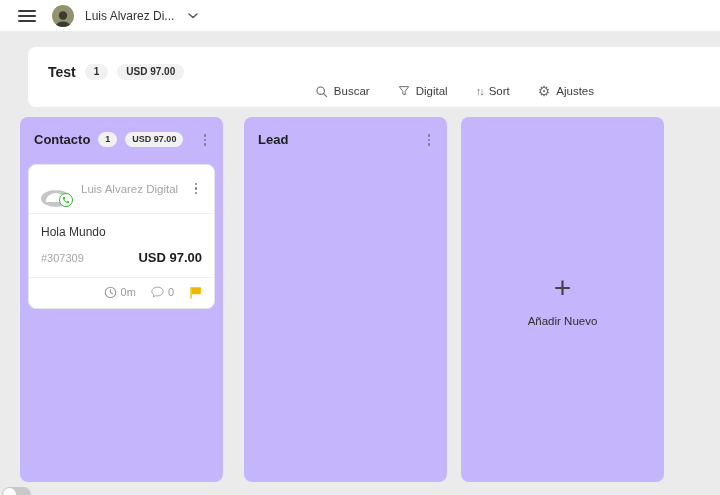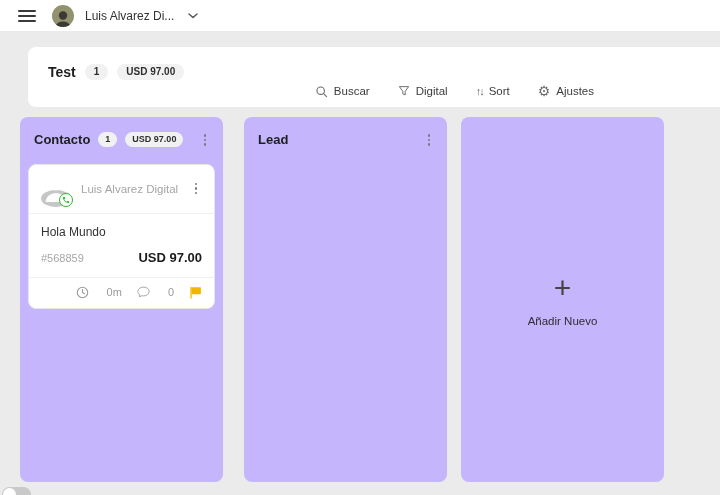--- a/index.html
+++ b/index.html
@@ -79,21 +79,21 @@
   }
   .lc-contact { margin-left:10px; font-size:11.5px; color:#a6a6a6; }
   .lc-title { padding:11px 12px 0; font-size:12px; color:#333; }
   .lc-price-row { display:flex; align-items:baseline; padding:11px 12px 12px; border-bottom:1px solid #f0f0f0; }
   .lc-id { font-size:11px; color:#a6a6a6; }
   .lc-price { margin-left:auto; font-size:13px; font-weight:bold; color:#1b1b1b; }
   .lc-footer {
     display:flex; align-items:center; justify-content:flex-end; gap:15px;
     padding:8px 12px 9px; color:#9a9a9a; font-size:11px;
   }
-  .lc-metric { display:flex; align-items:center; gap:18px; }
+  .lc-metric { display:flex; align-items:center; gap:4px; }
 
   
   .add-new {
     width:100%; height:100%; display:flex; flex-direction:column;
     align-items:center; justify-content:center; cursor:pointer;
   }
   .plus-glyph { font-size:30px; font-weight:200; color:#444; line-height:1; }
   .add-label { margin-top:12px; font-size:11.5px; color:#2f2f2f; }
 
   
@@ -191,21 +191,21 @@
       </span>
       <span class="lc-contact">Luis Alvarez Digital</span>
       <span class="kebab">
           <i></i>
           <i></i>
           <i></i>
         </span>
     </div>
     <div class="lc-title">Hola Mundo</div>
     <div class="lc-price-row">
-      <span class="lc-id">#568859</span>
+      <span class="lc-id">#307309</span>
       <span class="lc-price">USD 97.00</span>
     </div>
     <div class="lc-footer">
       <span class="lc-metric">
         <svg width="13" height="13" viewBox="0 0 14 14">
           <circle cx="7" cy="7" r="5.6" fill="none" stroke="#9a9a9a" stroke-width="1.2"></circle>
           <path d="M7 3.8V7l2.1 1.3" fill="none" stroke="#9a9a9a" stroke-width="1.2" stroke-linecap="round"></path>
         </svg>
         <span>0m</span>
       </span>

